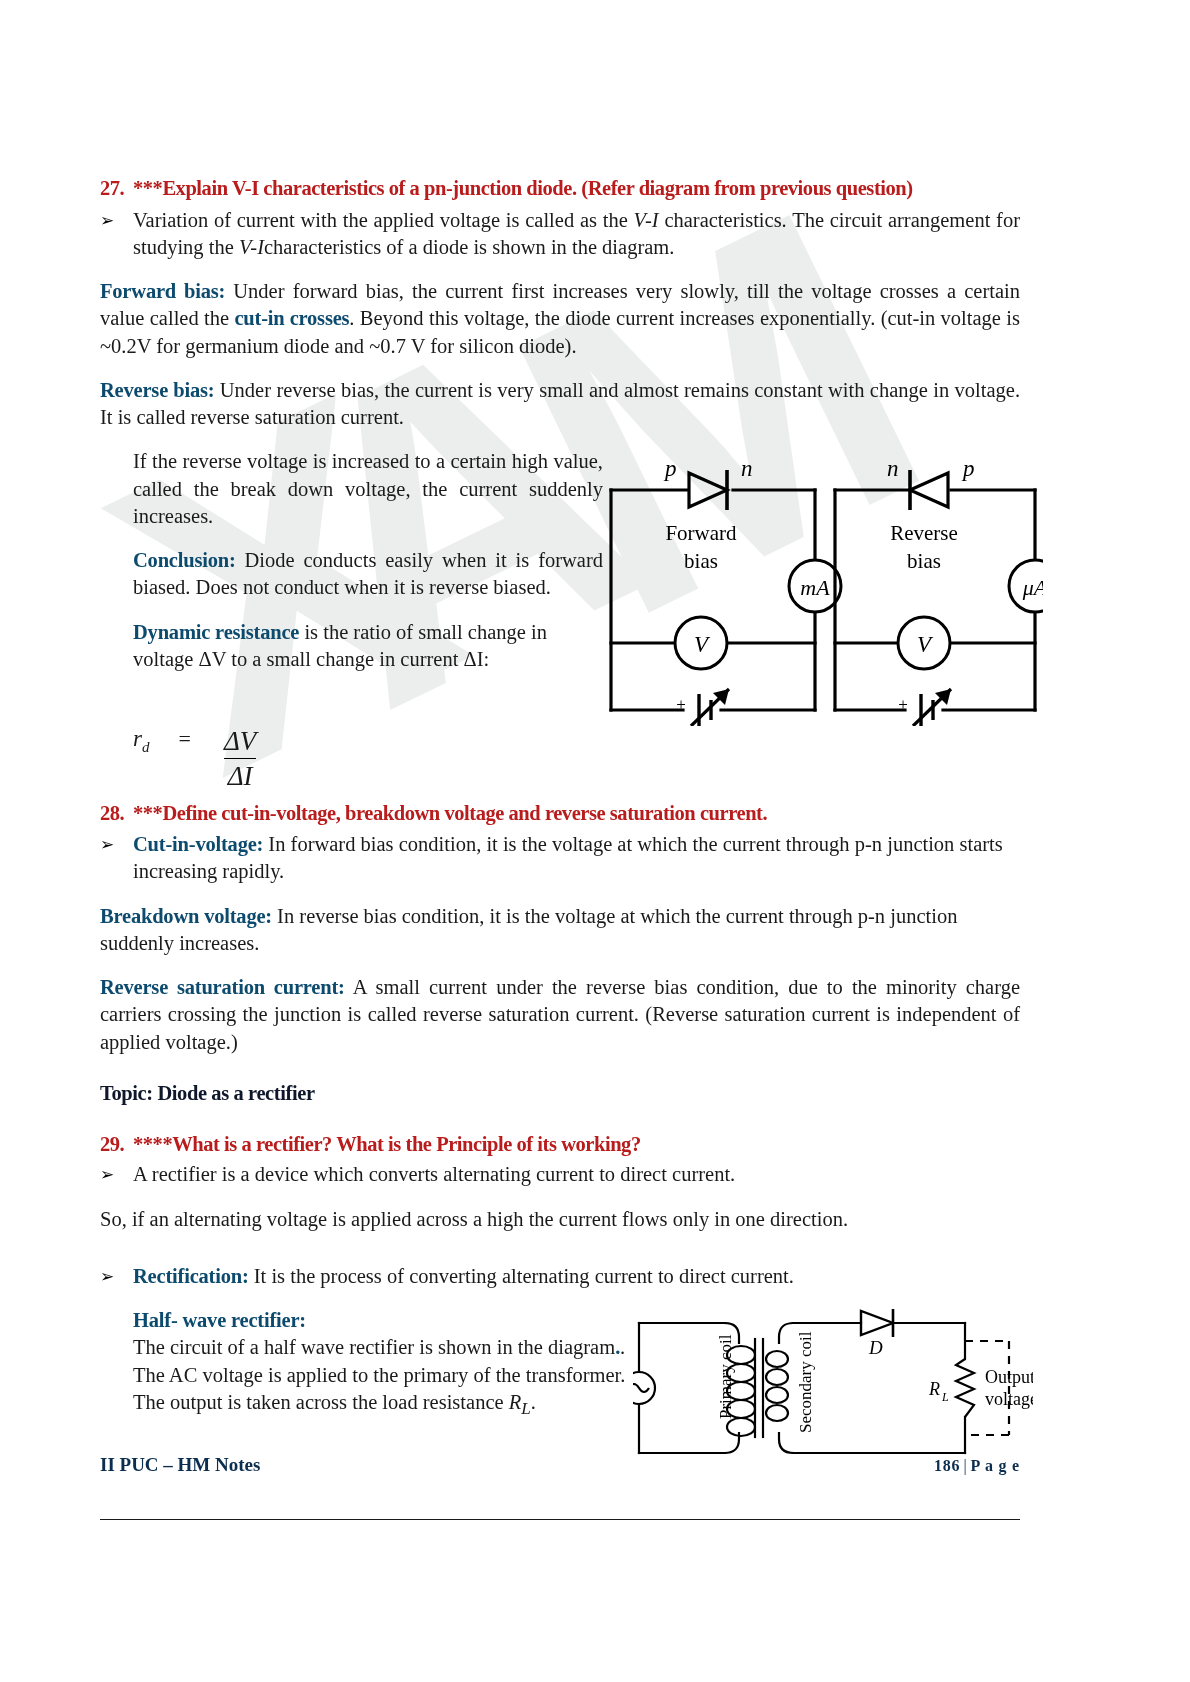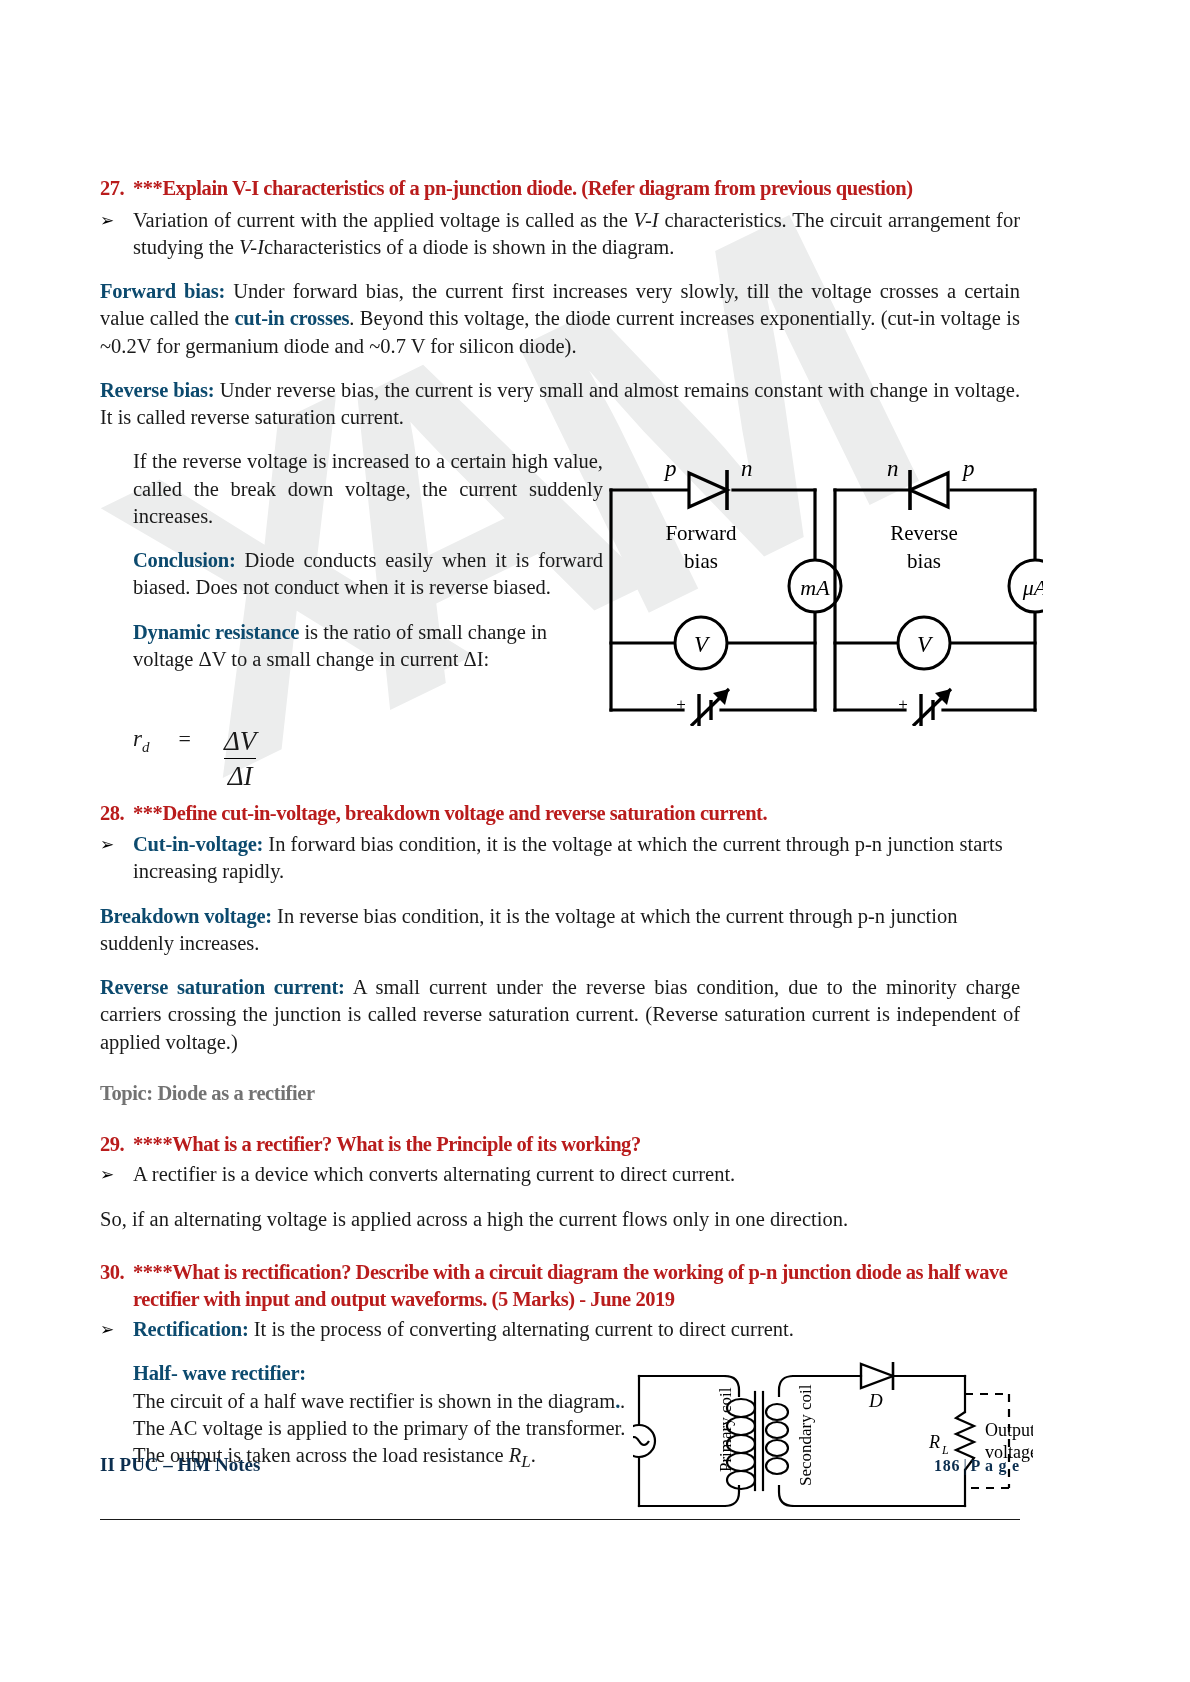--- a/index.html
+++ b/index.html
@@ -93,21 +93,21 @@
     color: #0c4a6e;
   }
   i, .i { font-style: italic; }
   .gap-m { height: 17px; }
   .gap-l { height: 26px; }
 
   .topic {
     font-weight: 700;
     font-size: 20.5px;
     letter-spacing: -0.4px;
-    color: #737373;
+    color: #0f172a;
   }
 
   
   .split {
     display: flex;
     align-items: flex-start;
   }
   .split .col-text {
     width: 470px;
     flex: 0 0 auto;
@@ -357,27 +357,20 @@
         <p class="para left">A rectifier is a device which converts alternating current to direct current.</p>
       </span>
     </div>
 
     <div class="gap-m"></div>
 
     <p class="para indent left">So, if an alternating voltage is applied across a high the current flows only in one direction.</p>
 
     <div class="gap-l"></div>
 
-    <div class="qhead">
-      <span class="qnum">30.</span>
-      <span class="qtext">
-        <span>****What is rectification? Describe with a circuit diagram the working of p-n junction diode</span>
-        <span>as half wave rectifier with input and output waveforms. (5 Marks) - June 2019</span>
-      </span>
-    </div>
 
     <div style="height:4px;"></div>
 
     <div class="bullet-row">
       <span class="bullet-mark">➢</span>
       <span class="bullet-body">
         <p class="para left"><b>Rectification:</b> <span>It is the process of converting alternating current to direct current.</span></p>
       </span>
     </div>
 

